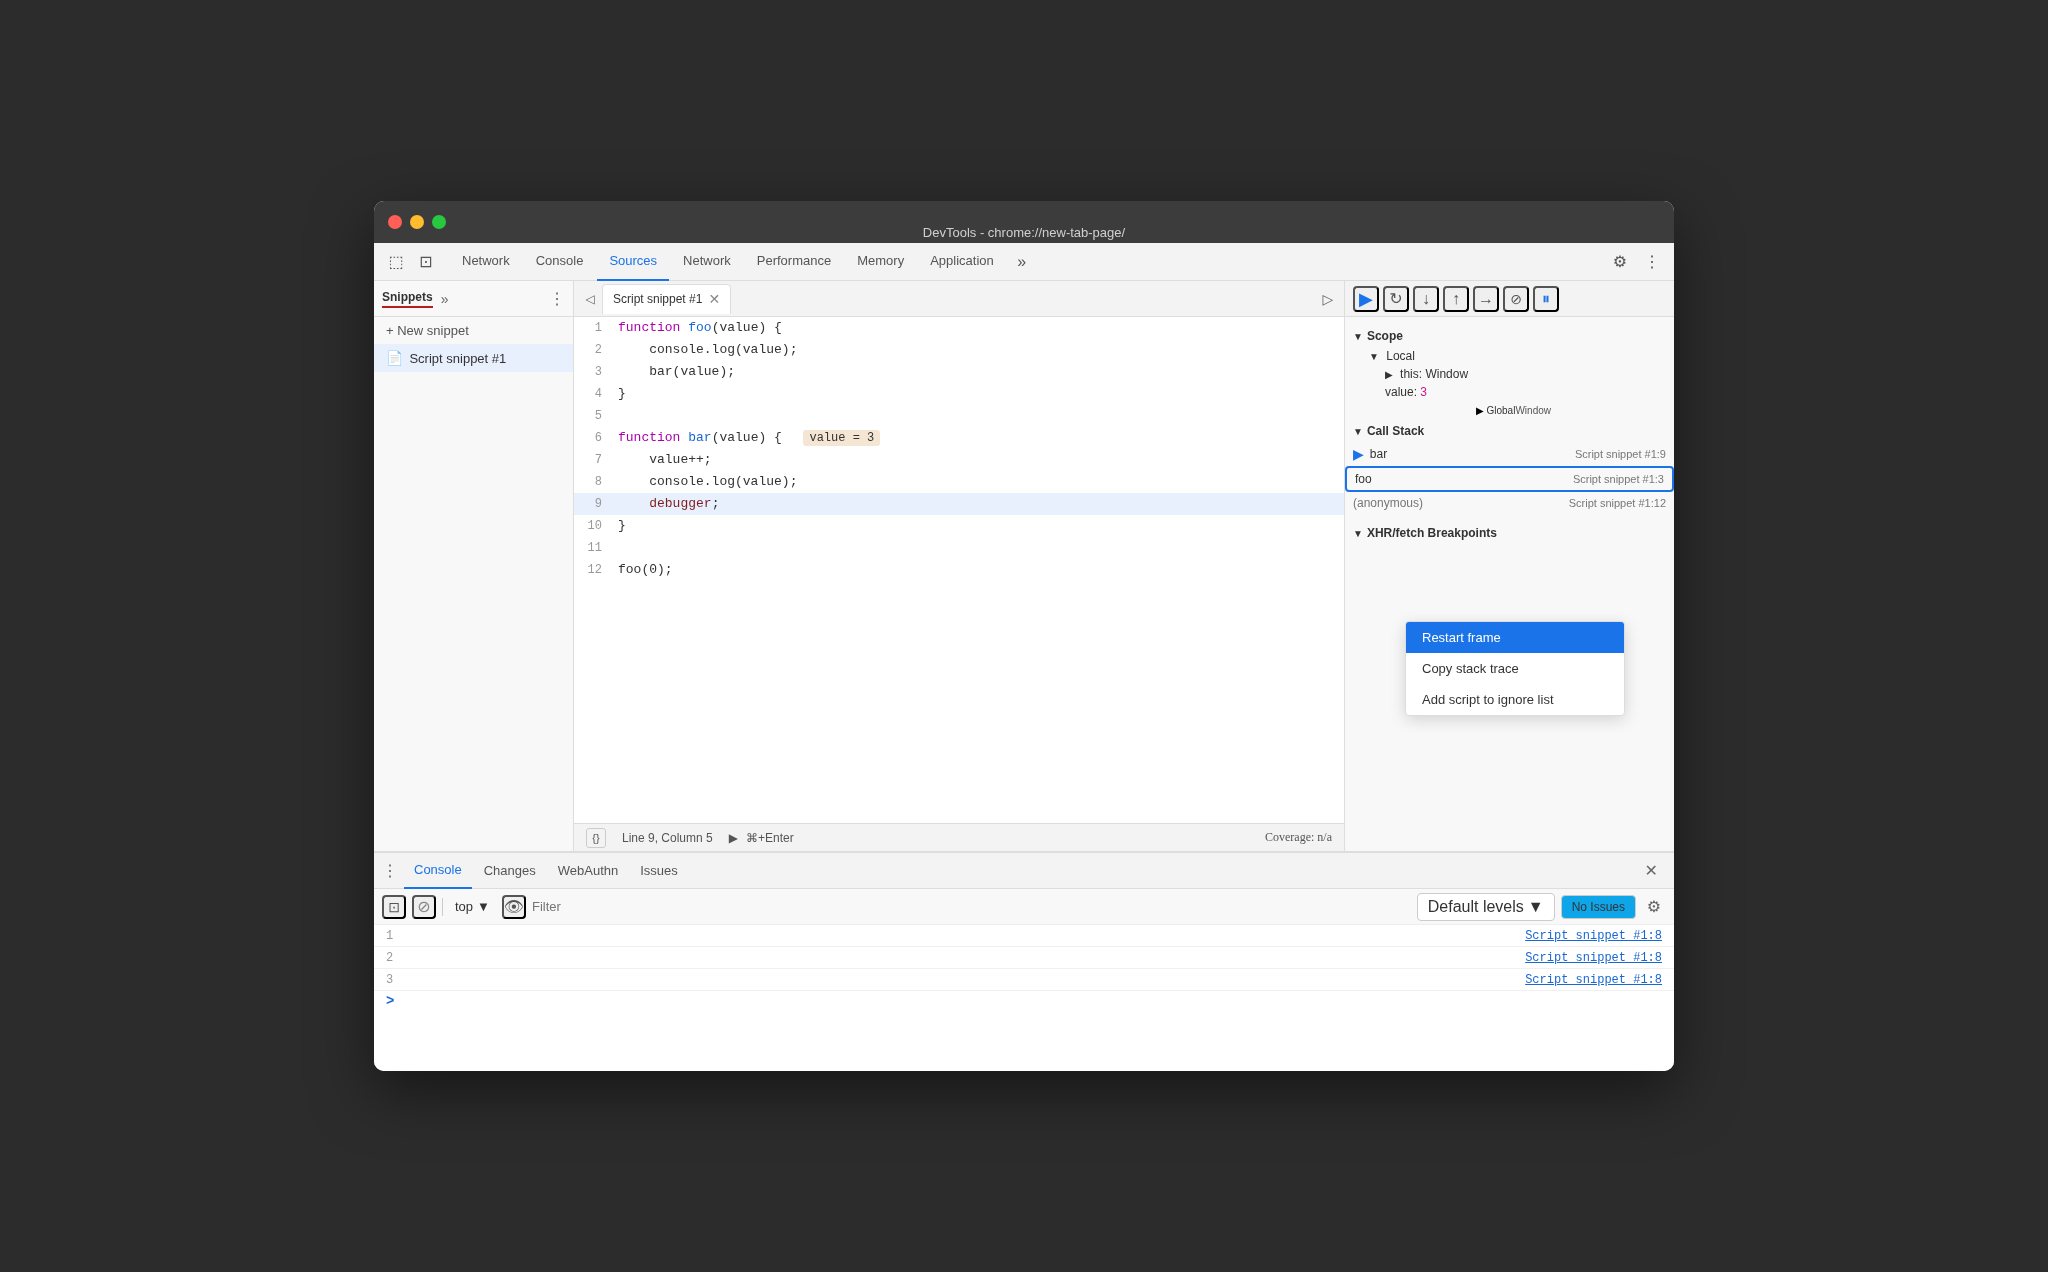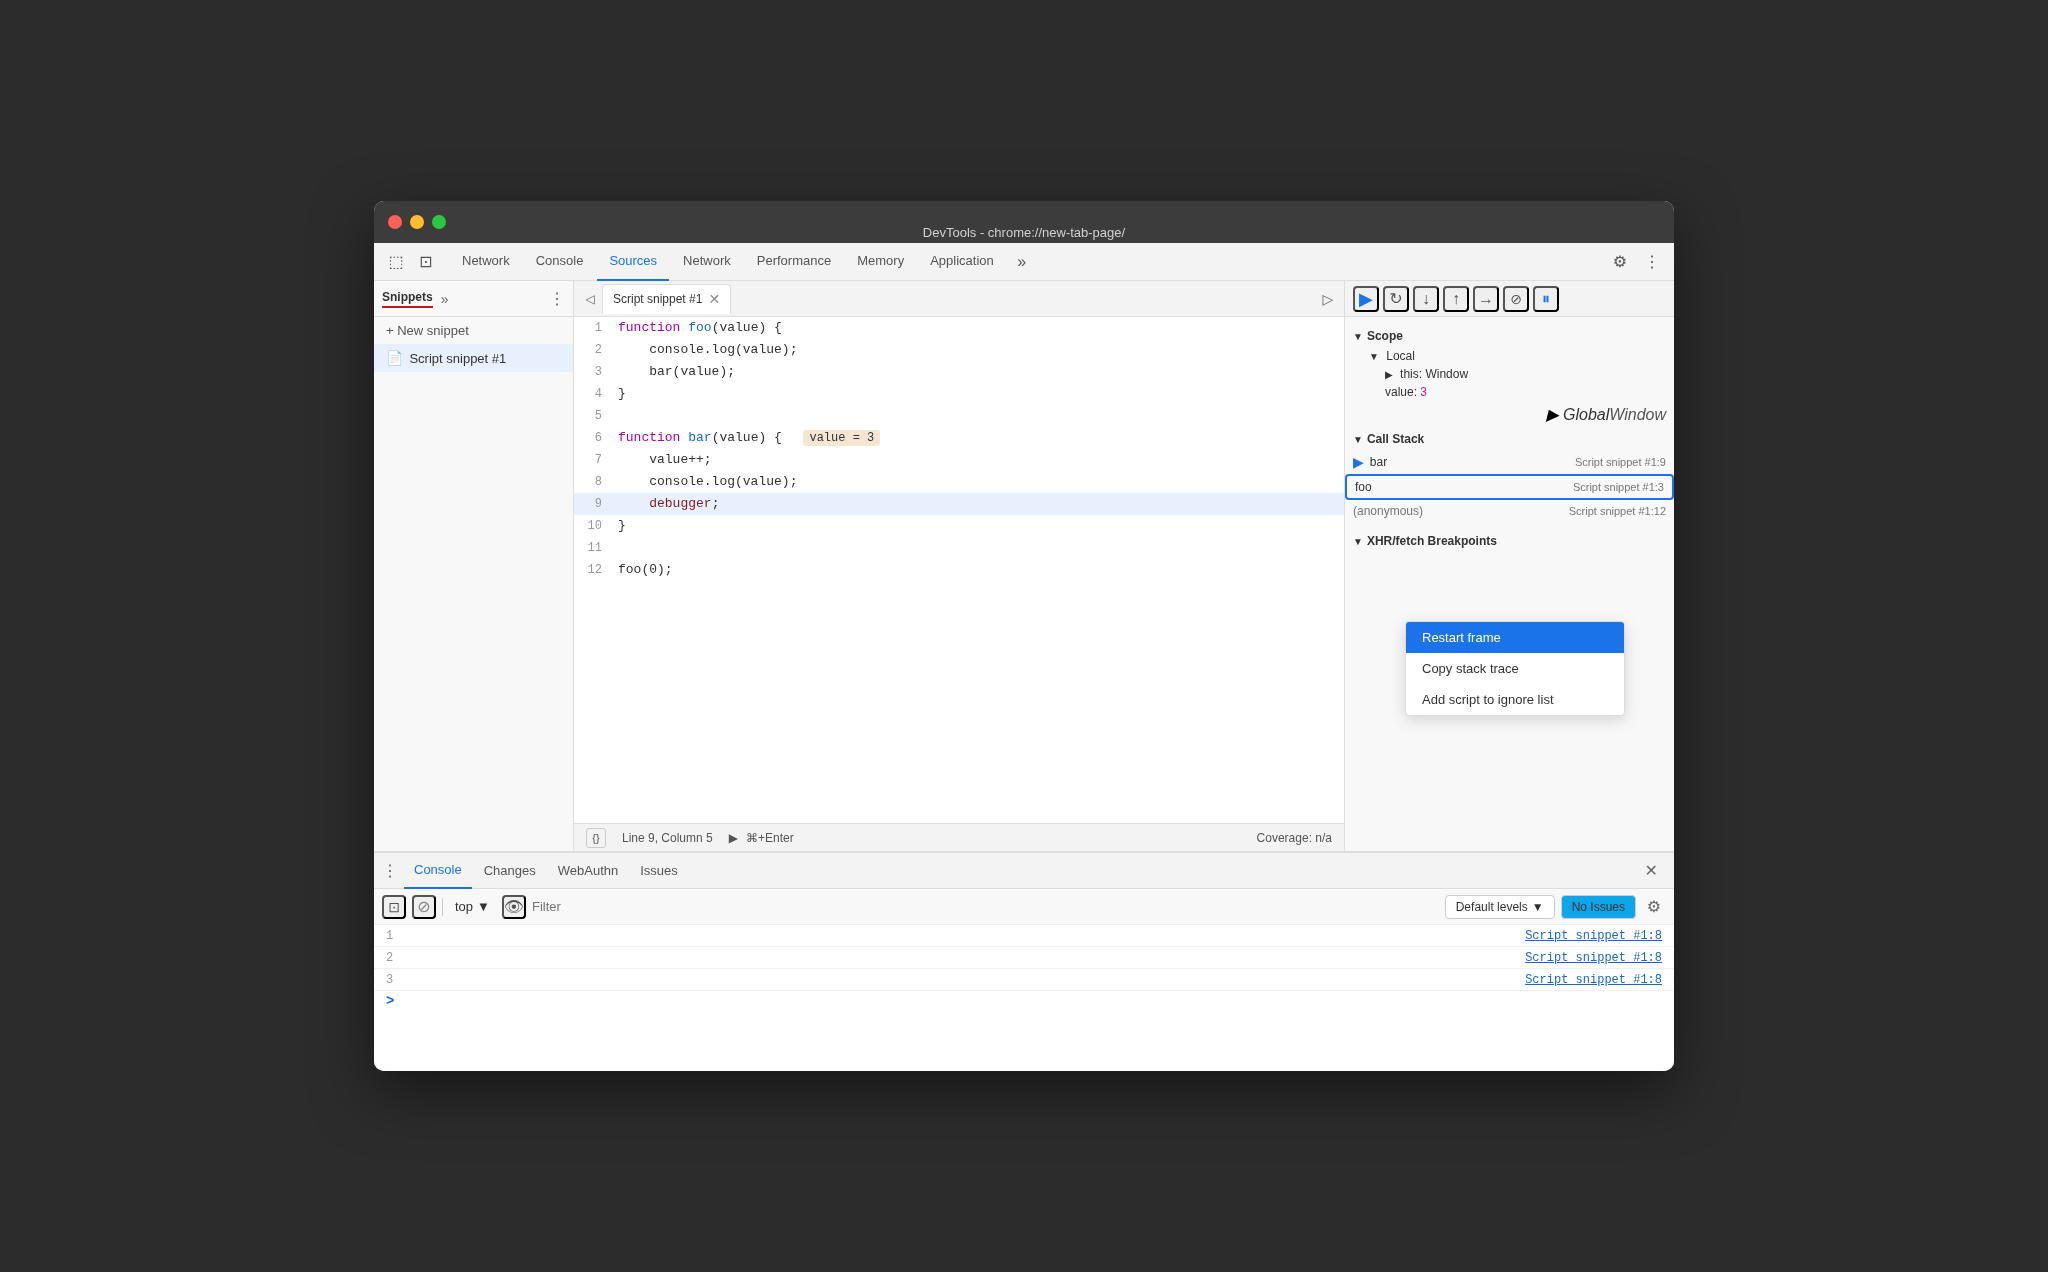--- a/index.html
+++ b/index.html
@@ -291,21 +291,21 @@
     .run-snippet {
       display: flex;
       align-items: center;
       gap: 4px;
       cursor: pointer;
       color: #555;
     }
     .run-triangle {
       color: #555;
     }
-    .coverage-text { margin-left: auto; }
+    .coverage-text { margin-left: auto; font-family: Liberation Serif, serif; }
     
     .right-panel {
       width: 330px;
       background: #f8f8f8;
       border-left: 1px solid #ddd;
       display: flex;
       flex-direction: column;
       flex-shrink: 0;
       position: relative;
     }
@@ -352,24 +352,23 @@
       color: #333;
     }
     .scope-item .expand-arrow {
       margin-right: 4px;
       font-size: 10px;
     }
     .scope-value-magenta { color: #d01884; font-weight: 500; }
     .scope-global {
       display: flex;
       align-items: center;
-      justify-content: flex-end;
+      justify-content: center;
       padding: 4px 8px 4px 16px;
-      font-size: 16px;
-      font-style: italic;
+      font-size: 10px;
     }
     .scope-global-label { font-weight: 500; color: #333; }
     .scope-global-value { color: #555; }
     .callstack-item {
       display: flex;
       align-items: center;
       padding: 4px 8px;
       font-size: 12px;
       color: #333;
       cursor: pointer;
@@ -498,21 +497,21 @@
       color: #333;
     }
     .default-levels-btn {
       display: flex;
       align-items: center;
       gap: 4px;
       padding: 4px 10px;
       background: #fff;
       border: 1px solid #ccc;
       border-radius: 4px;
-      font-size: 12px;
+      font-size: 16px;
       cursor: pointer;
       color: #333;
     }
     .no-issues-btn {
       padding: 4px 10px;
       background: #0ea5e9;
       border: 1px solid #ccc;
       border-radius: 4px;
       font-size: 12px;
       cursor: pointer;

